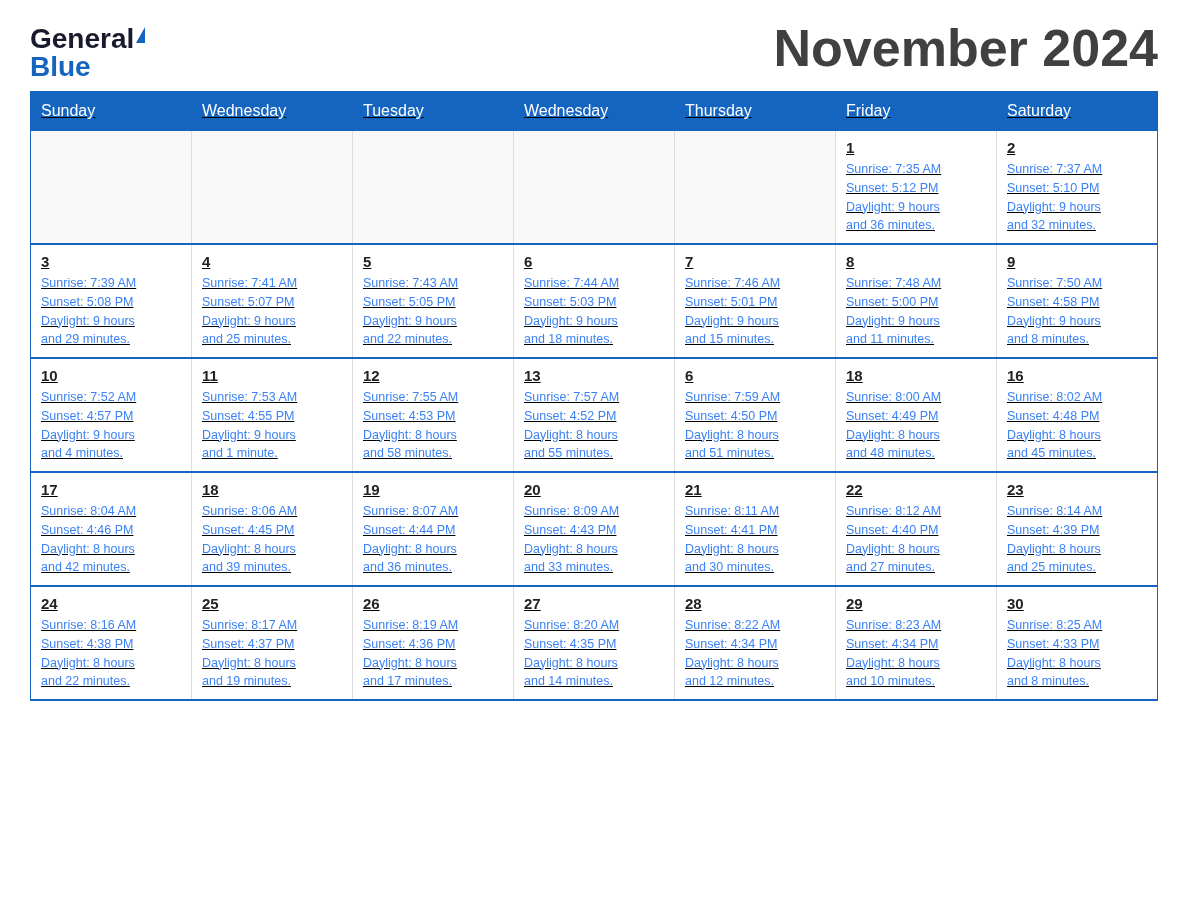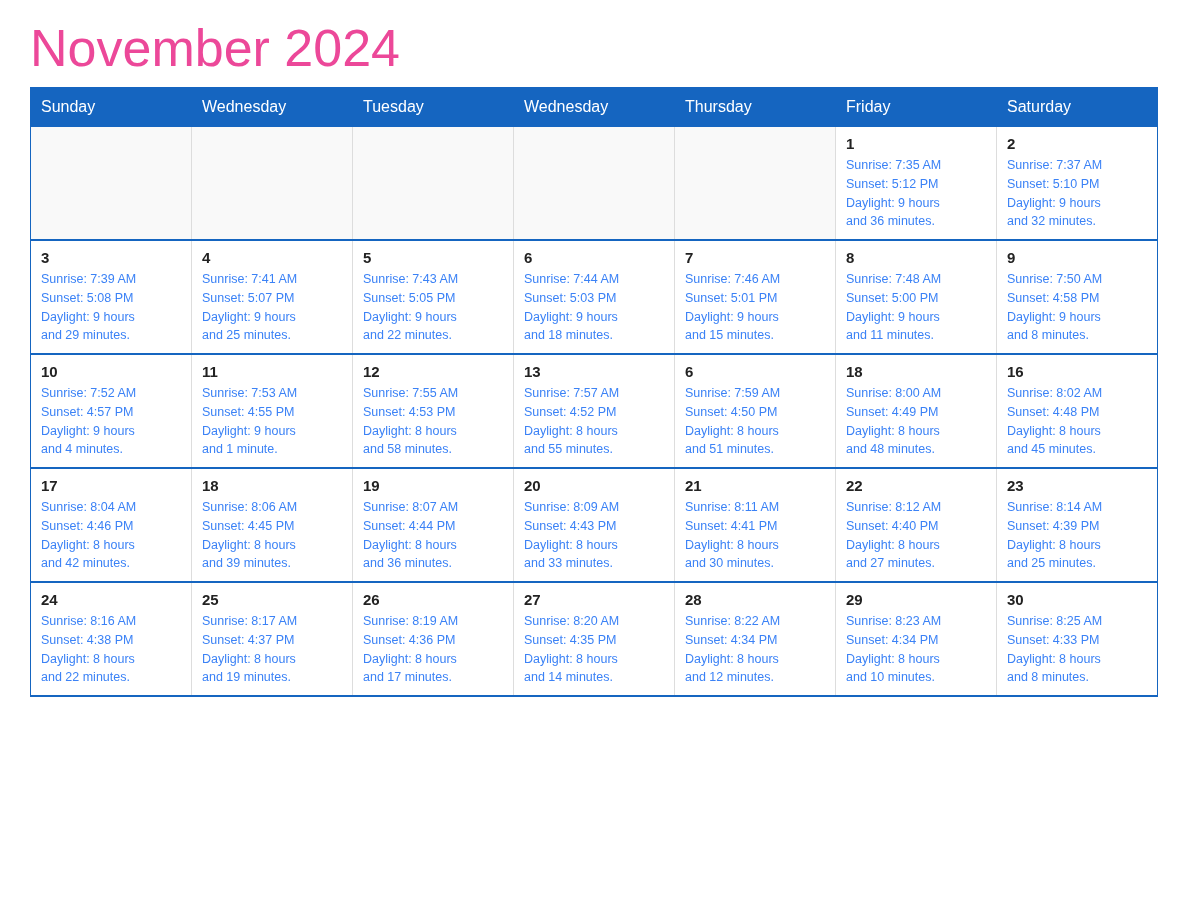--- a/index.html
+++ b/index.html
@@ -43,32 +43,33 @@
       margin-left: 2px;
       vertical-align: middle;
       position: relative;
       top: -4px;
     }
     .title-area {
       text-align: right;
     }
     .month-title {
       font-size: 52px;
-      font-weight: normal;
-      color: #ec4899;
+      font-weight: bold;
+      color: #404040;
       line-height: 1.1;
     }
     .subtitle {
       font-size: 22px;
       color: #555;
       margin-top: 4px;
     }
     .calendar-table {
       width: 100%;
       border-collapse: collapse;
+      text-decoration: underline;
     }
     .calendar-table thead tr th {
       background-color: #1565c0;
       color: #fff;
       font-size: 16px;
       font-weight: normal;
       padding: 10px 10px;
       text-align: left;
       border: 1px solid #1565c0;
     }
@@ -108,20 +109,29 @@
       line-height: 1.5;
     }
     .empty-cell {
       background: #f9f9f9;
     }
   </style>
 </head>
 <body>
 
 <div class="header-area">
+  <div class="logo">
+    <div style="display:flex;align-items:center;">
+      <span class="logo-text-general">General</span>
+      <span class="logo-triangle"></span>
+    </div>
+    <div>
+      <span class="logo-text-blue">Blue</span>
+    </div>
+  </div>
   <div class="title-area">
     <div class="month-title">November 2024</div>
   </div>
 </div>
 
 <table class="calendar-table">
   <thead>
     <tr>
     <th>Sunday</th>
         <th>Wednesday</th>

